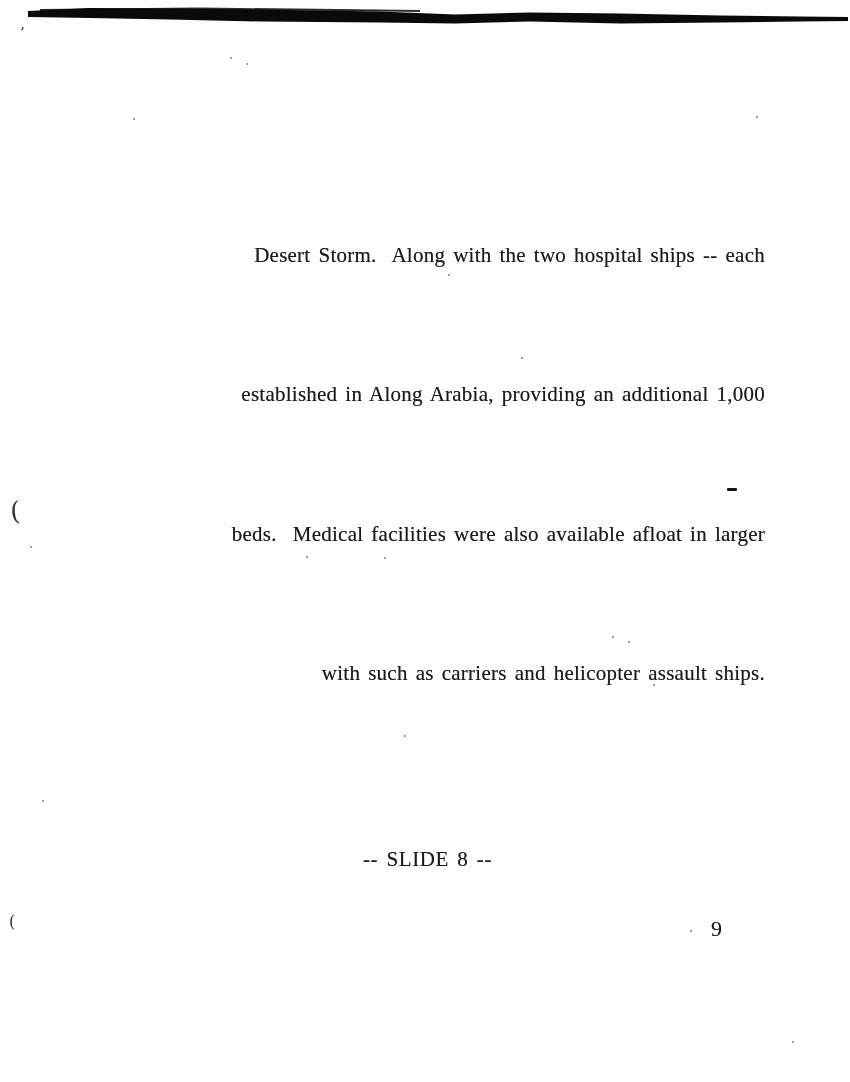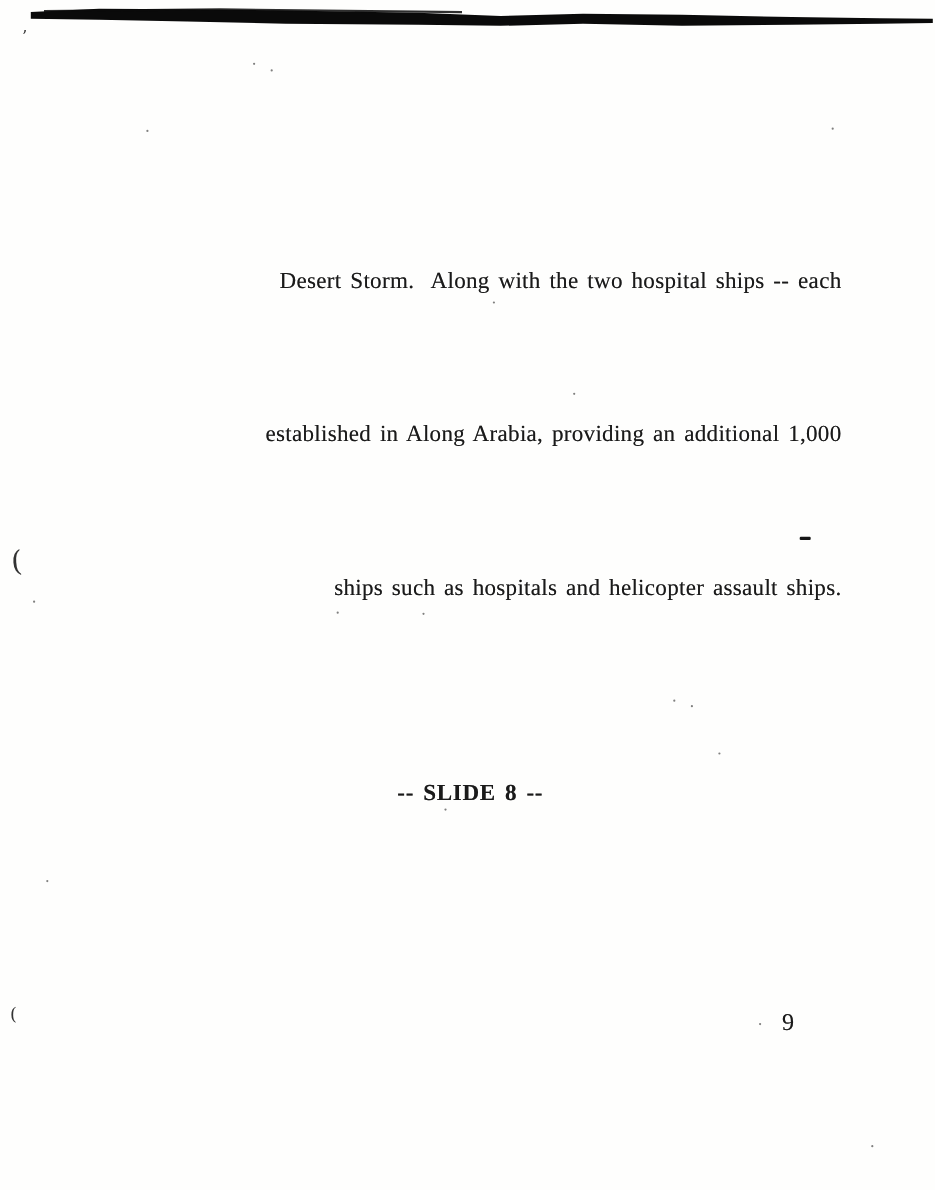--- a/index.html
+++ b/index.html
@@ -36,21 +36,21 @@
     letter-spacing: 0.25px;
     word-spacing: 2.5px;
     white-space: pre;
     text-shadow: 0 0 0.5px rgba(20,20,20,0.55);
   }
   .line {
     height: 46.5px;
     text-align: right;
   }
   .line.heading {
-    font-weight: 700;
+    font-weight: 400;
     text-align: center;
     padding-right: 50px;
     letter-spacing: 0.6px;
   }
   .page-number {
     position: absolute;
     left: 711px;
     top: 916px;
     font-size: 22px;
     letter-spacing: 0.5px;
@@ -86,21 +86,22 @@
   <svg class="scan-band" viewBox="0 0 850 32" xmlns="http://www.w3.org/2000/svg">
     <polygon fill="#0a0a0a" points="28,11 90,8 170,8.5 260,9.5 380,11.5 455,14.5 530,12.5 620,13.5 720,15.5 800,16.5 848,17
               848,21 800,21.5 720,22.5 620,23.5 530,21.5 455,23.5 380,22.5 260,21.5 170,19.5 90,18 28,17"></polygon>
     <polygon fill="#0a0a0a" opacity="0.85" points="40,9 200,7.5 420,10 420,12 200,9.5 40,11"></polygon>
   </svg>
 
   <div class="textblock">
 
     <div class="line">Desert Storm.  Along with the two hospital ships -- each</div>
     <div class="line">established in Along Arabia, providing an additional 1,000</div>
-    <div class="line">ships such as hospitals and helicopter assault ships.</div>
+    <div class="line">beds.  Medical facilities were also available afloat in larger</div>
+    <div class="line">with such as carriers and helicopter assault ships.</div>
 
     <div class="line heading">-- SLIDE 8 --</div>
 
     
     
     
     
     
     
 

